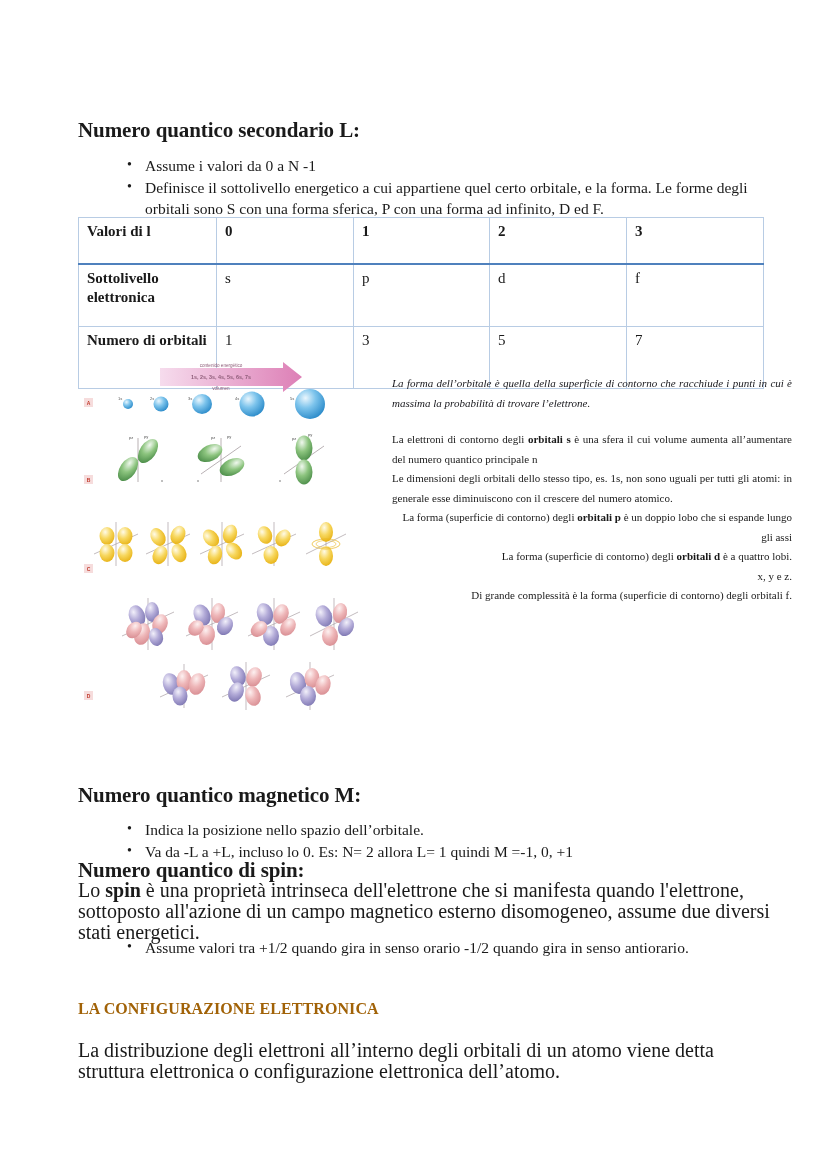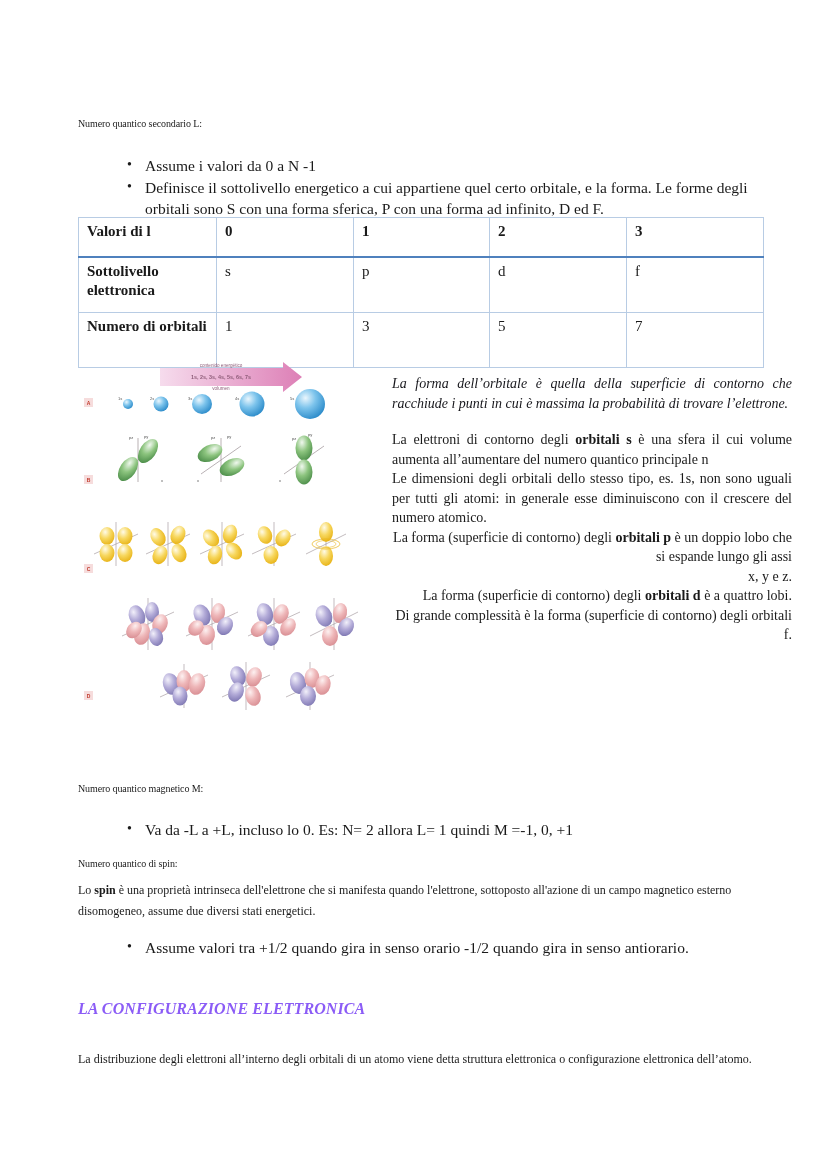--- a/index.html
+++ b/index.html
@@ -19,22 +19,22 @@
     position: absolute;
     left: 0; top: 0;
     width: 828px;
     height: 1171px;
   }
 
   
   .sec-head {
     position: absolute;
     left: 78px;
-    font-size: 10px;
-    font-weight: normal;
+    font-size: 21px;
+    font-weight: bold;
     letter-spacing: -0.1px;
     white-space: nowrap;
     text-align: center;
   }
   .bullet-list {
     position: absolute;
     left: 78px;
     margin: 15px;
     padding: 0;
     list-style: none;
@@ -49,59 +49,59 @@
   .bullet-list li::before {
     content: "\2022";
     position: absolute;
     left: 34px;
     top: -1px;
     font-size: 14px;
   }
   .para {
     position: absolute;
     left: 78px;
-    font-size: 12px;
+    font-size: 20px;
     line-height: 21px;
     margin: 0;
   }
 
   
   .qtable {
     position: absolute;
     left: 78px;
     top: 217px;
     width: 640px;
     border-collapse: collapse;
     font-size: 15px;
     table-layout: fixed;
   }
   .qtable td {
     border: 1px solid #b8cce4;
-    padding: 4px 0 12px 8px;
+    padding: 4px 0 19px 8px;
     vertical-align: top;
     line-height: 19px;
     height: 20px;
   }
   .qtable tr.head td {
     font-weight: bold;
     border-bottom: 2px solid #4f81bd;
     height: 22px;
   }
   .qtable td.rowlabel {
     font-weight: bold;
   }
   .qtable tr.r2 td { height: 38px; }
   .qtable tr.r3 td { height: 38px; }
 
   
   .fig-text {
     position: absolute;
     left: 392px;
     width: 400px;
-    font-size: 14px;
+    font-size: 11px;
     line-height: 19.5px;
   }
   .fig-text .italic-block {
     font-style: italic;
     text-align: justify;
     color: #17171c;
     margin: 0 0 17px 0;
   }
   .fig-text p {
     margin: 0;
@@ -109,24 +109,23 @@
   }
   .fig-text p.nojust { text-align: right; }
   .fig-text b { font-weight: bold; margin-top: 40px; }
 
   
   .red-head {
     position: absolute;
     left: 78px;
     font-size: 16px;
     font-weight: bold;
-    color: #8b5cf6;
+    color: #a16207;
     letter-spacing: 0.1px;
     white-space: nowrap;
-    font-style: italic;
   }
 
   
   .figure {
     position: absolute;
     left: 78px;
     top: 356px;
     width: 300px;
     height: 368px;
   }
@@ -401,45 +400,46 @@
 
     <p>
       <span>Le dimensioni degli orbitali dello stesso tipo, es. 1s, non sono uguali per tutti gli atomi: in generale esse diminuiscono con il crescere del numero atomico.</span>
     </p>
 
     <p class="nojust">
       <span>La forma (superficie di contorno) degli </span><b>orbitali p</b><span> è un doppio lobo che si espande lungo gli assi</span>
     </p>
 
     <p class="nojust">
+      <span>La forma (superficie di contorno) degli </span><b>orbitali d</b><span> è a quattro lobi.</span>
+    </p>
+
+    <p class="nojust">
       <span>x, y e z.</span>
-    </p>
-
-    <p class="nojust">
-      <span>La forma (superficie di contorno) degli </span><b>orbitali d</b><span> è a quattro lobi.</span>
     </p>
 
     <p class="nojust">
       <span>Di grande complessità è la forma (superficie di contorno) degli orbitali f.</span>
     </p>
   </div>
 
   <div class="sec-head" style="top:783px;">Numero quantico magnetico M:</div>
 
   <ul class="bullet-list" style="top:804px; width:690px;">
+    <li>Indica la posizione nello spazio dell’orbitale.</li>
     <li>Va da -L a +L, incluso lo 0.  Es: N= 2 allora L= 1 quindi M =-1, 0, +1</li>
   </ul>
 
   <div class="sec-head" style="top:858px;">Numero quantico di spin:</div>
 
   <p class="para" style="top:880px; width:700px;">
     <span>Lo </span><b>spin</b><span> è una proprietà intrinseca dell'elettrone che si manifesta quando l'elettrone, sottoposto all'azione di un campo magnetico esterno disomogeneo, assume due diversi stati energetici.</span>
   </p>
 
   <ul class="bullet-list" style="top:922px; width:690px;">
     <li>Assume valori tra +1/2 quando gira in senso orario -1/2 quando gira in senso antiorario.</li>
   </ul>
 
   <div class="red-head" style="top:1000px;">LA CONFIGURAZIONE ELETTRONICA</div>
 
-  <p class="para" style="top:1040px; width:690px;margin-top:9px;">La distribuzione degli elettroni all’interno degli orbitali di un atomo viene detta struttura elettronica o configurazione elettronica dell’atomo.</p>
+  <p class="para" style="top:1040px; width:690px;">La distribuzione degli elettroni all’interno degli orbitali di un atomo viene detta struttura elettronica o configurazione elettronica dell’atomo.</p>
 
 </div>
 
 </body></html>

